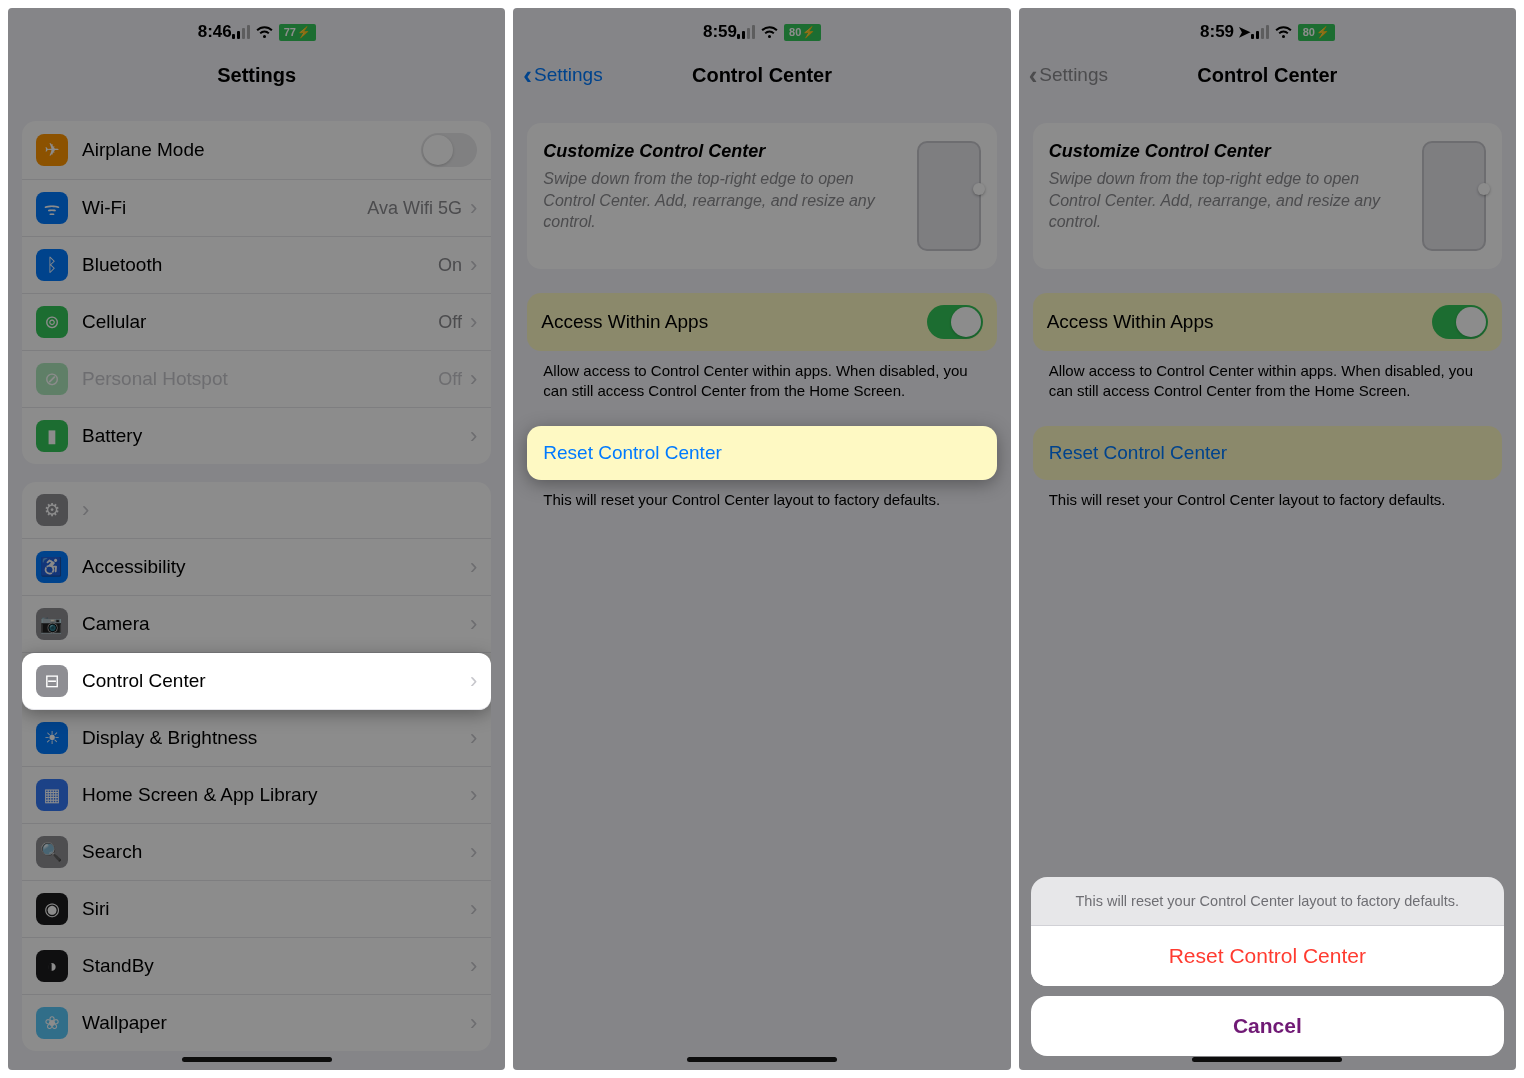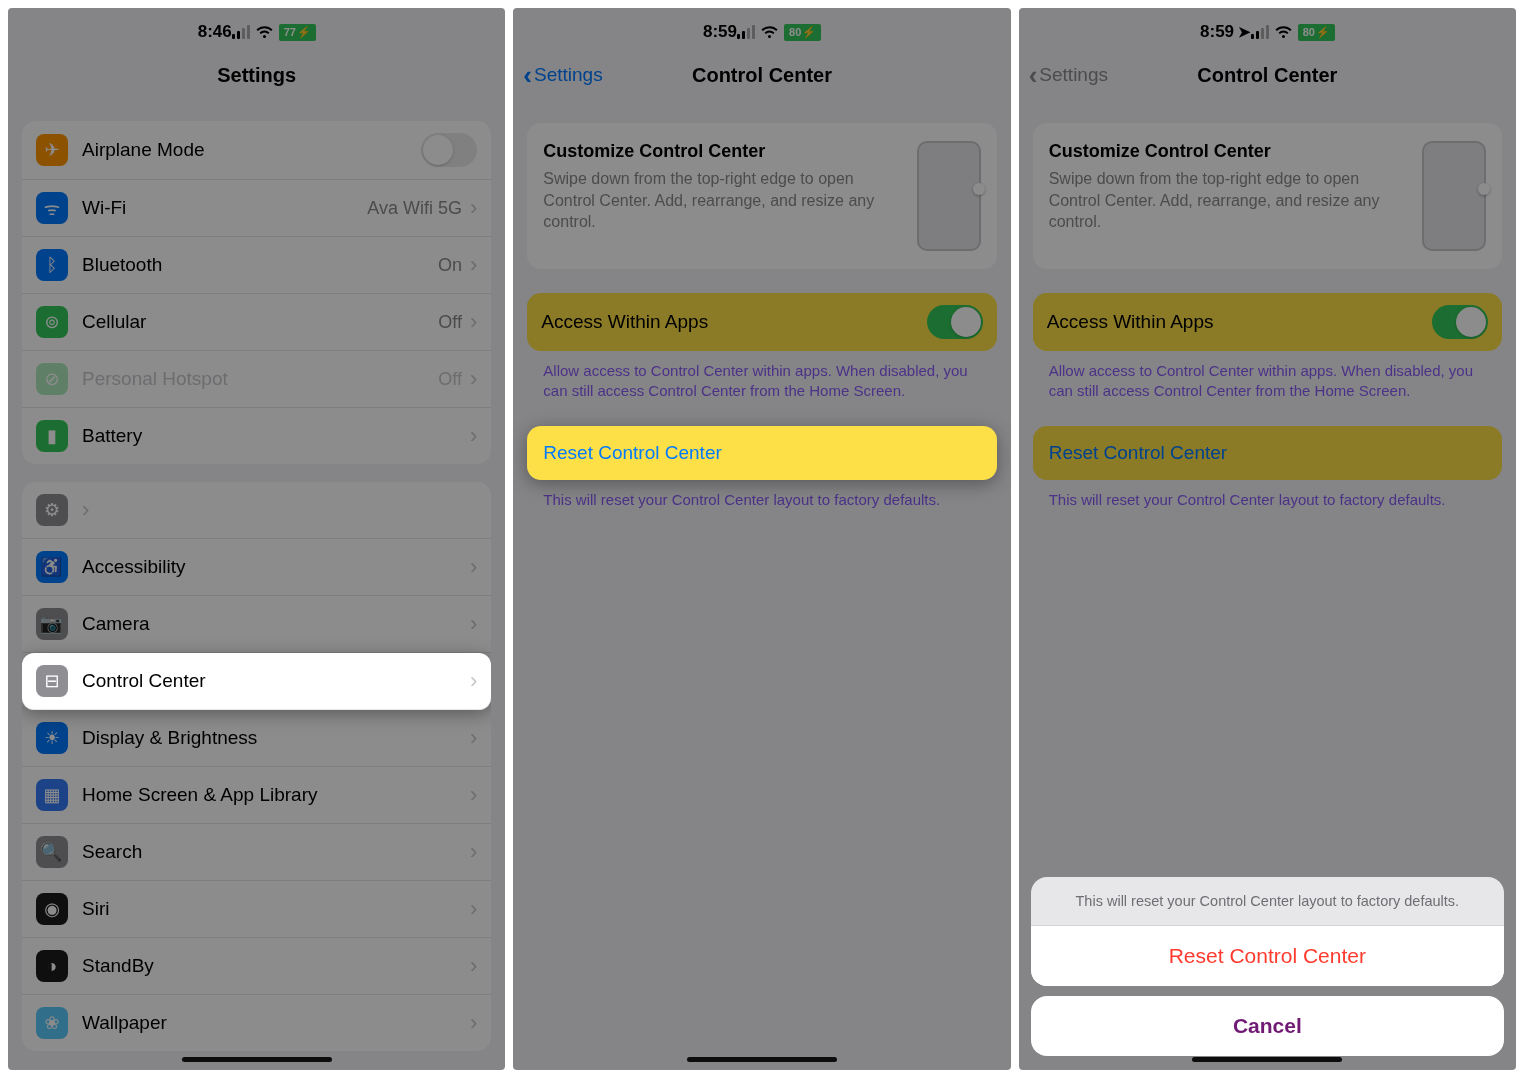--- a/index.html
+++ b/index.html
@@ -119,34 +119,35 @@
   }
 
   
   .cc-card {
     background:#fff;
     border-radius:14px;
     padding: 18px 16px;
     margin-top: 20px;
     display:flex;
     gap:14px;
+    font-style:italic;
   }
   .cc-card h3 { font-size:18px; font-weight:600; margin-bottom:6px;}
   .cc-card p { font-size:16px; color:#8a8a8e; line-height:1.35;}
   .cc-ill {
     width:64px; height:110px; border:2px solid #c7c7cc; border-radius:10px;
     position:relative; flex-shrink:0; background:#e5e5ea;
   }
   .cc-ill::after{
     content:""; position:absolute; right:-6px; top:40px; width:12px; height:12px;
     background:#fff; border-radius:50%; box-shadow:0 1px 3px rgba(0,0,0,.3);
   }
-  .foot-note { font-size:15px; color:#8b5cf6; padding: 10px 16px 0 16px; line-height:1.35;}
+  .foot-note { font-size:15px; color:#000000; padding: 10px 16px 0 16px; line-height:1.35;}
   .single-row-group {
-    background:#fde047; border-radius:14px; margin-top:24px;
+    background:#fef9c3; border-radius:14px; margin-top:24px;
   }
   .link-row { padding:16px 16px; font-size:19px; color:#007aff;}
 
   
   .action-sheet {
     position:absolute; left:12px; right:12px; bottom:14px; z-index:100;
   }
   .sheet-block { background:#e9e9ebfa; border-radius:16px; overflow:hidden; margin-bottom:10px;}
   .sheet-msg { text-align:center; font-size:14.5px; color:#6e6e73; padding:16px 18px; border-bottom:1px solid #d1d1d6;}
   .sheet-btn { text-align:center; font-size:21px; padding:18px 0;}

